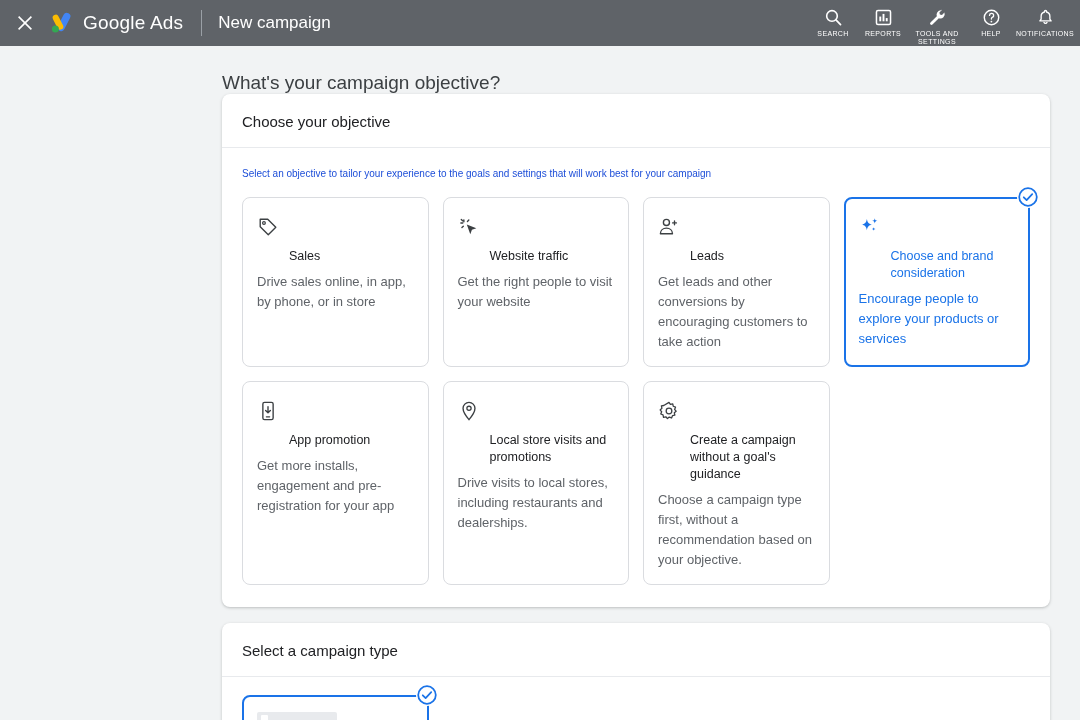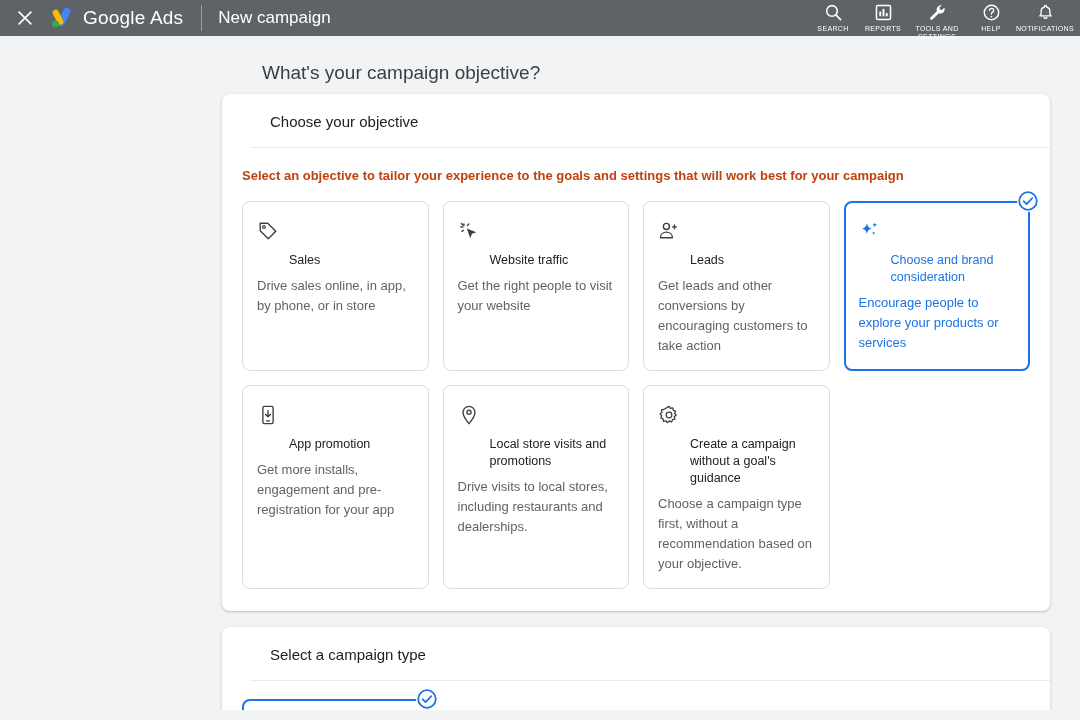--- a/index.html
+++ b/index.html
@@ -7,21 +7,21 @@
     margin: 0; padding: 0;
     width: 1080px; height: 720px;
     overflow: hidden;
     background: #f1f3f4;
     font-family: "Liberation Sans", sans-serif;
     -webkit-font-smoothing: antialiased;
   }
 
   
   .appbar {
-    height: 36px;
+    height: 46px;
     background: #5f6368;
     display: flex;
     align-items: center;
     padding: 0 6px 0 10px;
     position: relative;
   }
   .close-btn {
     width: 30px; height: 30px;
     display: flex; align-items: center; justify-content: center;
     cursor: pointer;
@@ -95,47 +95,44 @@
 
   
   .content {
     padding: 0;
     height: 674px;
     overflow: hidden;
   }
   .page-title {
     font-size: 19px;
     color: #3c4043;
-    padding: 26px 0 10px 222px;
+    padding: 26px 0 0 222px;
     font-weight: 400;
-    margin-left: 40px;
   }
 
   .panel {
     background: #ffffff;
     margin: 0 0 0 222px;
     width: 828px;
     border-radius: 8px;
     box-shadow: 0 1px 2px rgba(60,64,67,.18), 0 1px 3px 1px rgba(60,64,67,.08);
   }
   .panel + .panel { margin-top: 16px; }
 
   .panel-head {
     font-size: 15px;
     color: #202124;
     font-weight: 500;
     padding: 19px 20px 17px 20px;
     border-bottom: 1px solid #e8eaed;
-    margin-left: 28px;
   }
   .panel-desc {
-    font-size: 13px;
-    color: #c2410c;
+    font-size: 10px;
+    color: #1d4ed8;
     padding: 20px 20px 0 20px;
-    font-weight: bold;
   }
 
   .cards {
     display: grid;
     grid-template-columns: repeat(4, 1fr);
     gap: 14px;
     padding: 18px 20px 22px 20px;
   }
 
   .objcard {

